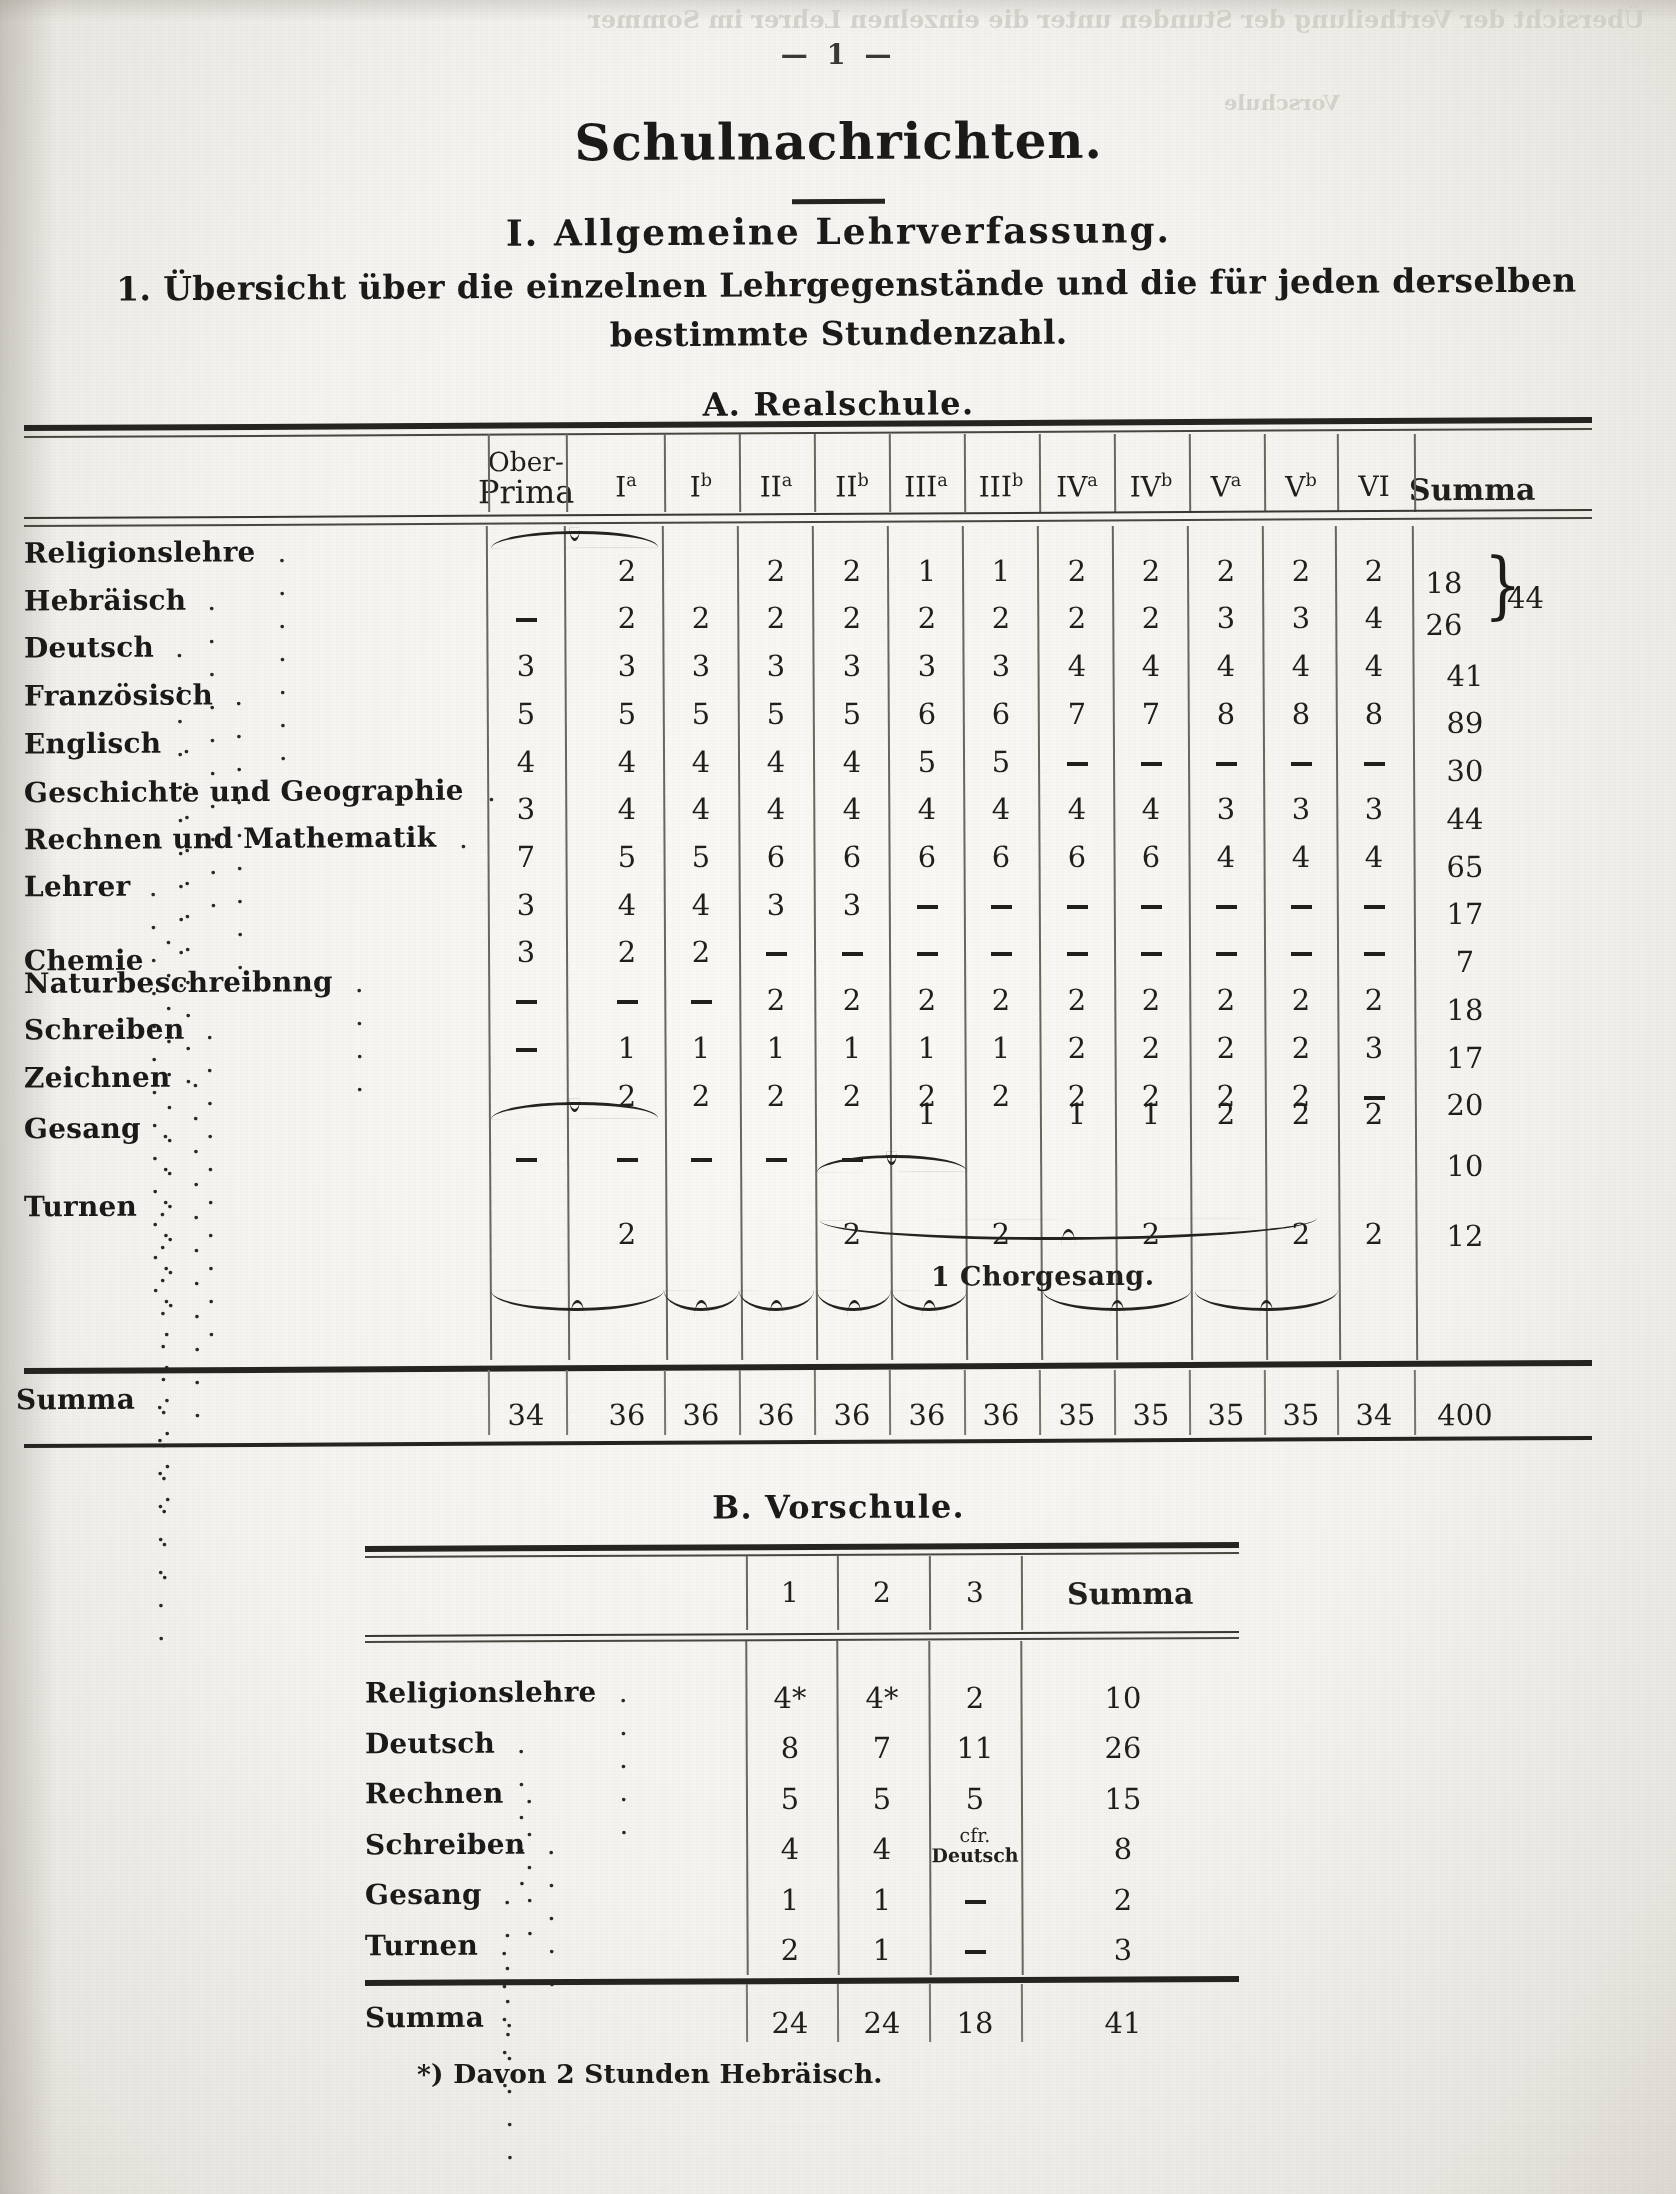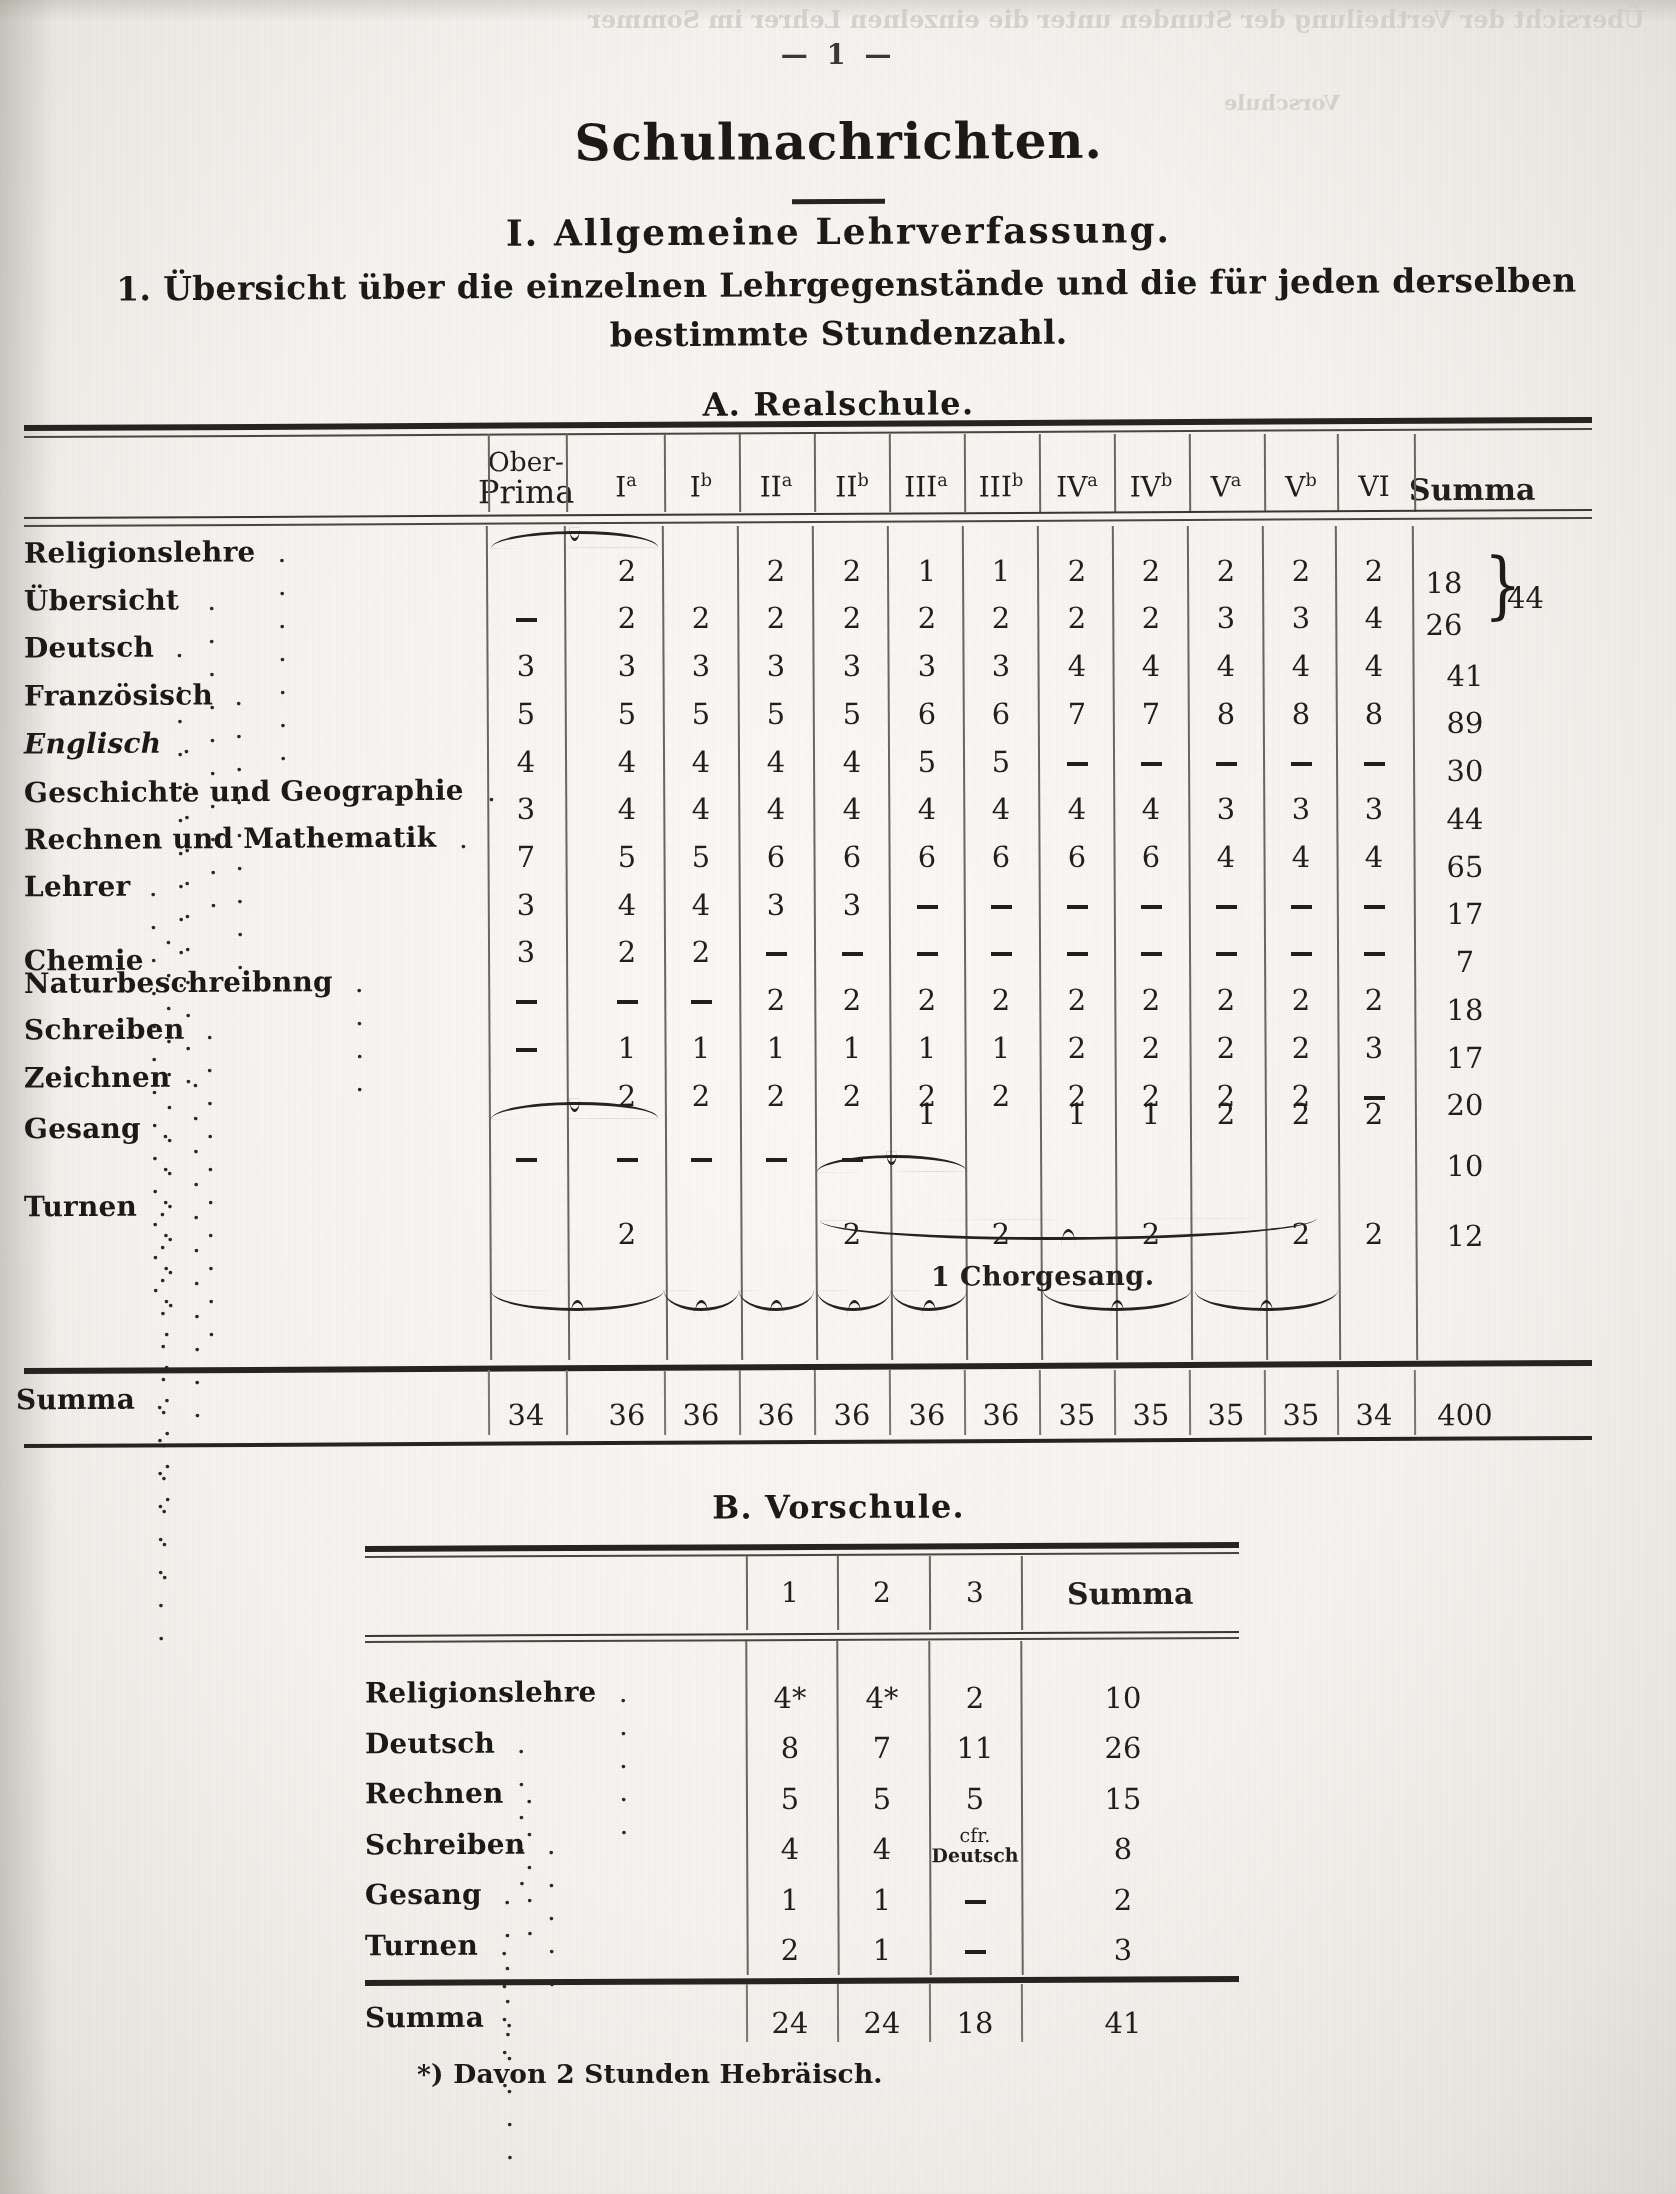--- a/index.html
+++ b/index.html
@@ -202,21 +202,21 @@
       <div class="cell" style="left: 739px; top: 554px; width: 74px; transform: rotate(-0.3deg);">2</div>
       <div class="cell" style="left: 815px; top: 554px; width: 74px; transform: rotate(-0.3deg);">2</div>
       <div class="cell" style="left: 890px; top: 554px; width: 74px; transform: rotate(-0.3deg);">1</div>
       <div class="cell" style="left: 964px; top: 554px; width: 74px; transform: rotate(-0.3deg);">1</div>
       <div class="cell" style="left: 1040px; top: 554px; width: 74px; transform: rotate(-0.3deg);">2</div>
       <div class="cell" style="left: 1114px; top: 554px; width: 74px; transform: rotate(-0.3deg);">2</div>
       <div class="cell" style="left: 1189px; top: 554px; width: 74px; transform: rotate(-0.3deg);">2</div>
       <div class="cell" style="left: 1264px; top: 554px; width: 74px; transform: rotate(-0.3deg);">2</div>
       <div class="cell" style="left: 1337px; top: 554px; width: 74px; transform: rotate(-0.3deg);">2</div>
       <div class="cell" style="left: 1407px; top: 566px; width: 74px; transform: rotate(-0.3deg);">18</div>
-      <div class="rowlabel fraktur" style="left: 24px; top: 584px; transform: rotate(-0.35deg);">Übersicht</div>
+      <div class="rowlabel fraktur" style="left: 24px; top: 584px; transform: rotate(-0.35deg);">Hebräisch</div>
       <div class="dots" style="left: 208px; top: 584px; transform: rotate(-0.35deg);">. . . . . . . . . .</div>
       <div class="cell" style="left: 489px; top: 601px; width: 74px; transform: rotate(-0.3deg);"><span class="dash"></span></div>
       <div class="cell" style="left: 590px; top: 601px; width: 74px; transform: rotate(-0.3deg);">2</div>
       <div class="cell" style="left: 664px; top: 601px; width: 74px; transform: rotate(-0.3deg);">2</div>
       <div class="cell" style="left: 739px; top: 601px; width: 74px; transform: rotate(-0.3deg);">2</div>
       <div class="cell" style="left: 815px; top: 601px; width: 74px; transform: rotate(-0.3deg);">2</div>
       <div class="cell" style="left: 890px; top: 601px; width: 74px; transform: rotate(-0.3deg);">2</div>
       <div class="cell" style="left: 964px; top: 601px; width: 74px; transform: rotate(-0.3deg);">2</div>
       <div class="cell" style="left: 1040px; top: 601px; width: 74px; transform: rotate(-0.3deg);">2</div>
       <div class="cell" style="left: 1114px; top: 601px; width: 74px; transform: rotate(-0.3deg);">2</div>
@@ -247,21 +247,21 @@
       <div class="cell" style="left: 739px; top: 697px; width: 74px; transform: rotate(-0.3deg);">5</div>
       <div class="cell" style="left: 815px; top: 697px; width: 74px; transform: rotate(-0.3deg);">5</div>
       <div class="cell" style="left: 890px; top: 697px; width: 74px; transform: rotate(-0.3deg);">6</div>
       <div class="cell" style="left: 964px; top: 697px; width: 74px; transform: rotate(-0.3deg);">6</div>
       <div class="cell" style="left: 1040px; top: 697px; width: 74px; transform: rotate(-0.3deg);">7</div>
       <div class="cell" style="left: 1114px; top: 697px; width: 74px; transform: rotate(-0.3deg);">7</div>
       <div class="cell" style="left: 1189px; top: 697px; width: 74px; transform: rotate(-0.3deg);">8</div>
       <div class="cell" style="left: 1264px; top: 697px; width: 74px; transform: rotate(-0.3deg);">8</div>
       <div class="cell" style="left: 1337px; top: 697px; width: 74px; transform: rotate(-0.3deg);">8</div>
       <div class="cell" style="left: 1428px; top: 706px; width: 74px; transform: rotate(-0.3deg);">89</div>
-      <div class="rowlabel fraktur" style="left: 24px; top: 727px; transform: rotate(-0.35deg); font-style: italic;">Englisch</div>
+      <div class="rowlabel fraktur" style="left: 24px; top: 727px; transform: rotate(-0.35deg);">Englisch</div>
       <div class="dots" style="left: 183px; top: 727px; transform: rotate(-0.35deg);">. . . . . . . . . . .</div>
       <div class="cell" style="left: 489px; top: 745px; width: 74px; transform: rotate(-0.3deg);">4</div>
       <div class="cell" style="left: 590px; top: 745px; width: 74px; transform: rotate(-0.3deg);">4</div>
       <div class="cell" style="left: 664px; top: 745px; width: 74px; transform: rotate(-0.3deg);">4</div>
       <div class="cell" style="left: 739px; top: 745px; width: 74px; transform: rotate(-0.3deg);">4</div>
       <div class="cell" style="left: 815px; top: 745px; width: 74px; transform: rotate(-0.3deg);">4</div>
       <div class="cell" style="left: 890px; top: 745px; width: 74px; transform: rotate(-0.3deg);">5</div>
       <div class="cell" style="left: 964px; top: 745px; width: 74px; transform: rotate(-0.3deg);">5</div>
       <div class="cell" style="left: 1040px; top: 745px; width: 74px; transform: rotate(-0.3deg);"><span class="dash"></span></div>
       <div class="cell" style="left: 1114px; top: 745px; width: 74px; transform: rotate(-0.3deg);"><span class="dash"></span></div>

